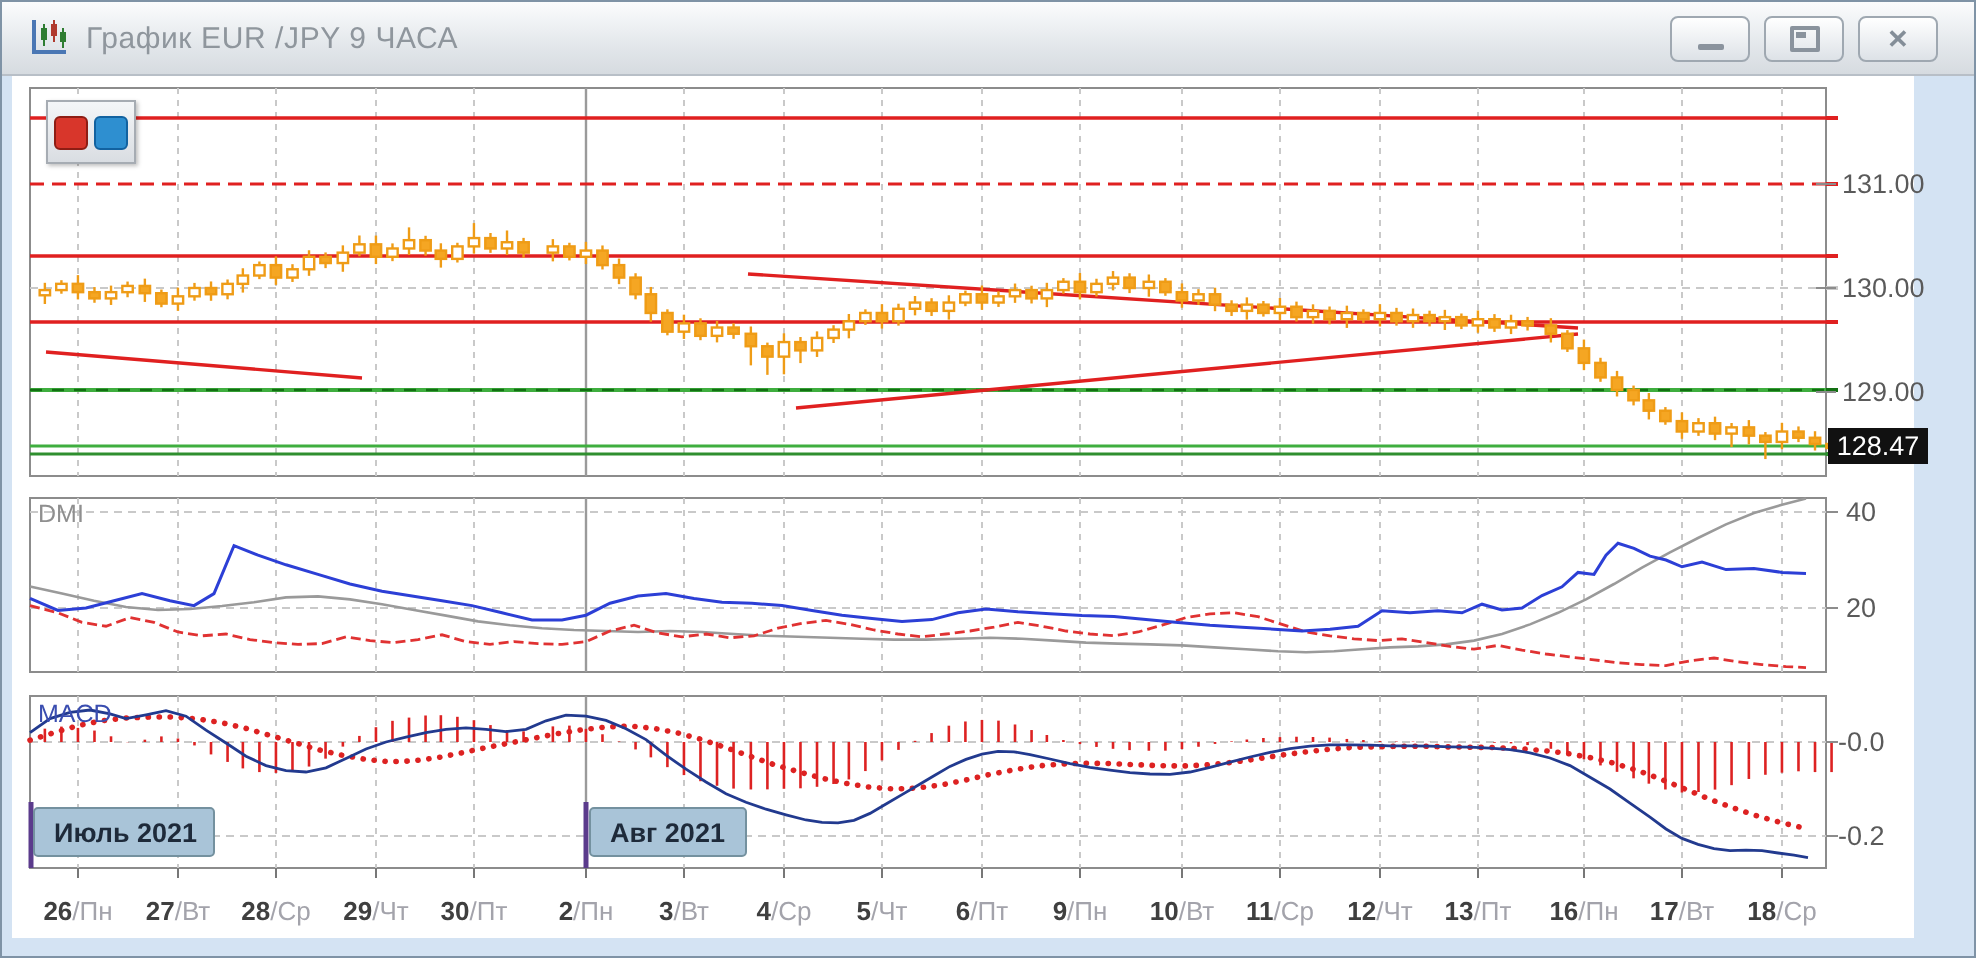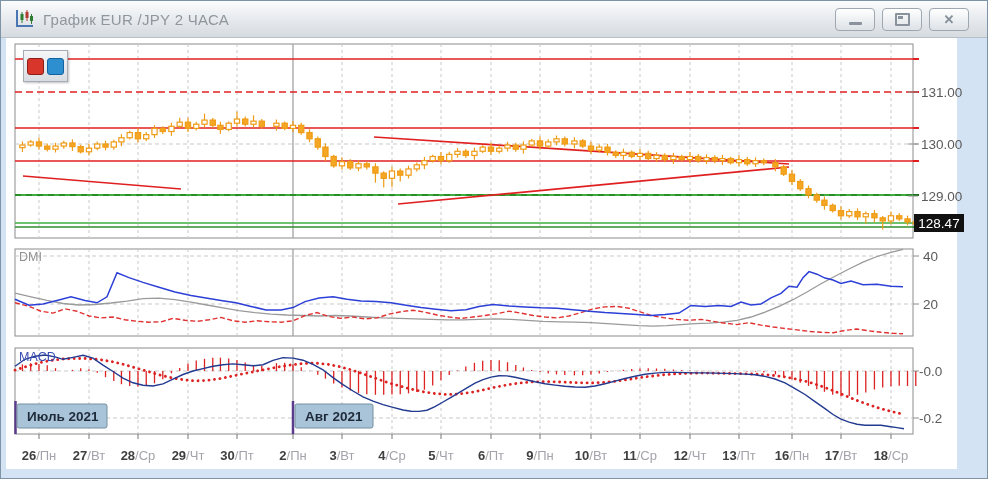--- a/index.html
+++ b/index.html
@@ -33,21 +33,21 @@
   <div class="titlebar">
     <svg class="title-icon" viewBox="0 0 22 22">
       <path d="M4 2 V18 H20" stroke="#4a77b4" stroke-width="2" fill="none"></path>
       <line x1="9" y1="4" x2="9" y2="15" stroke="#2f7d32" stroke-width="1"></line>
       <rect x="7.5" y="6" width="3" height="6" fill="#2f7d32"></rect>
       <line x1="14" y1="2" x2="14" y2="13" stroke="#b03a2e" stroke-width="1"></line>
       <rect x="12.5" y="4" width="3" height="6" fill="#b03a2e"></rect>
       <line x1="18.5" y1="6" x2="18.5" y2="16" stroke="#2f7d32" stroke-width="1"></line>
       <rect x="17" y="8" width="3" height="5" fill="#2f7d32"></rect>
     </svg>
-    <span class="title-text">График EUR /JPY  2 ЧАСА</span>
+    <span class="title-text">График EUR /JPY  9 ЧАСА</span>
     <div class="winbtns">
       <div class="winbtn">
           <span class="glyph-min"></span>
         </div>
       <div class="winbtn">
           <span class="glyph-max"></span>
         </div>
       <div class="winbtn">
           <span class="glyph-close">✕</span>
         </div>

